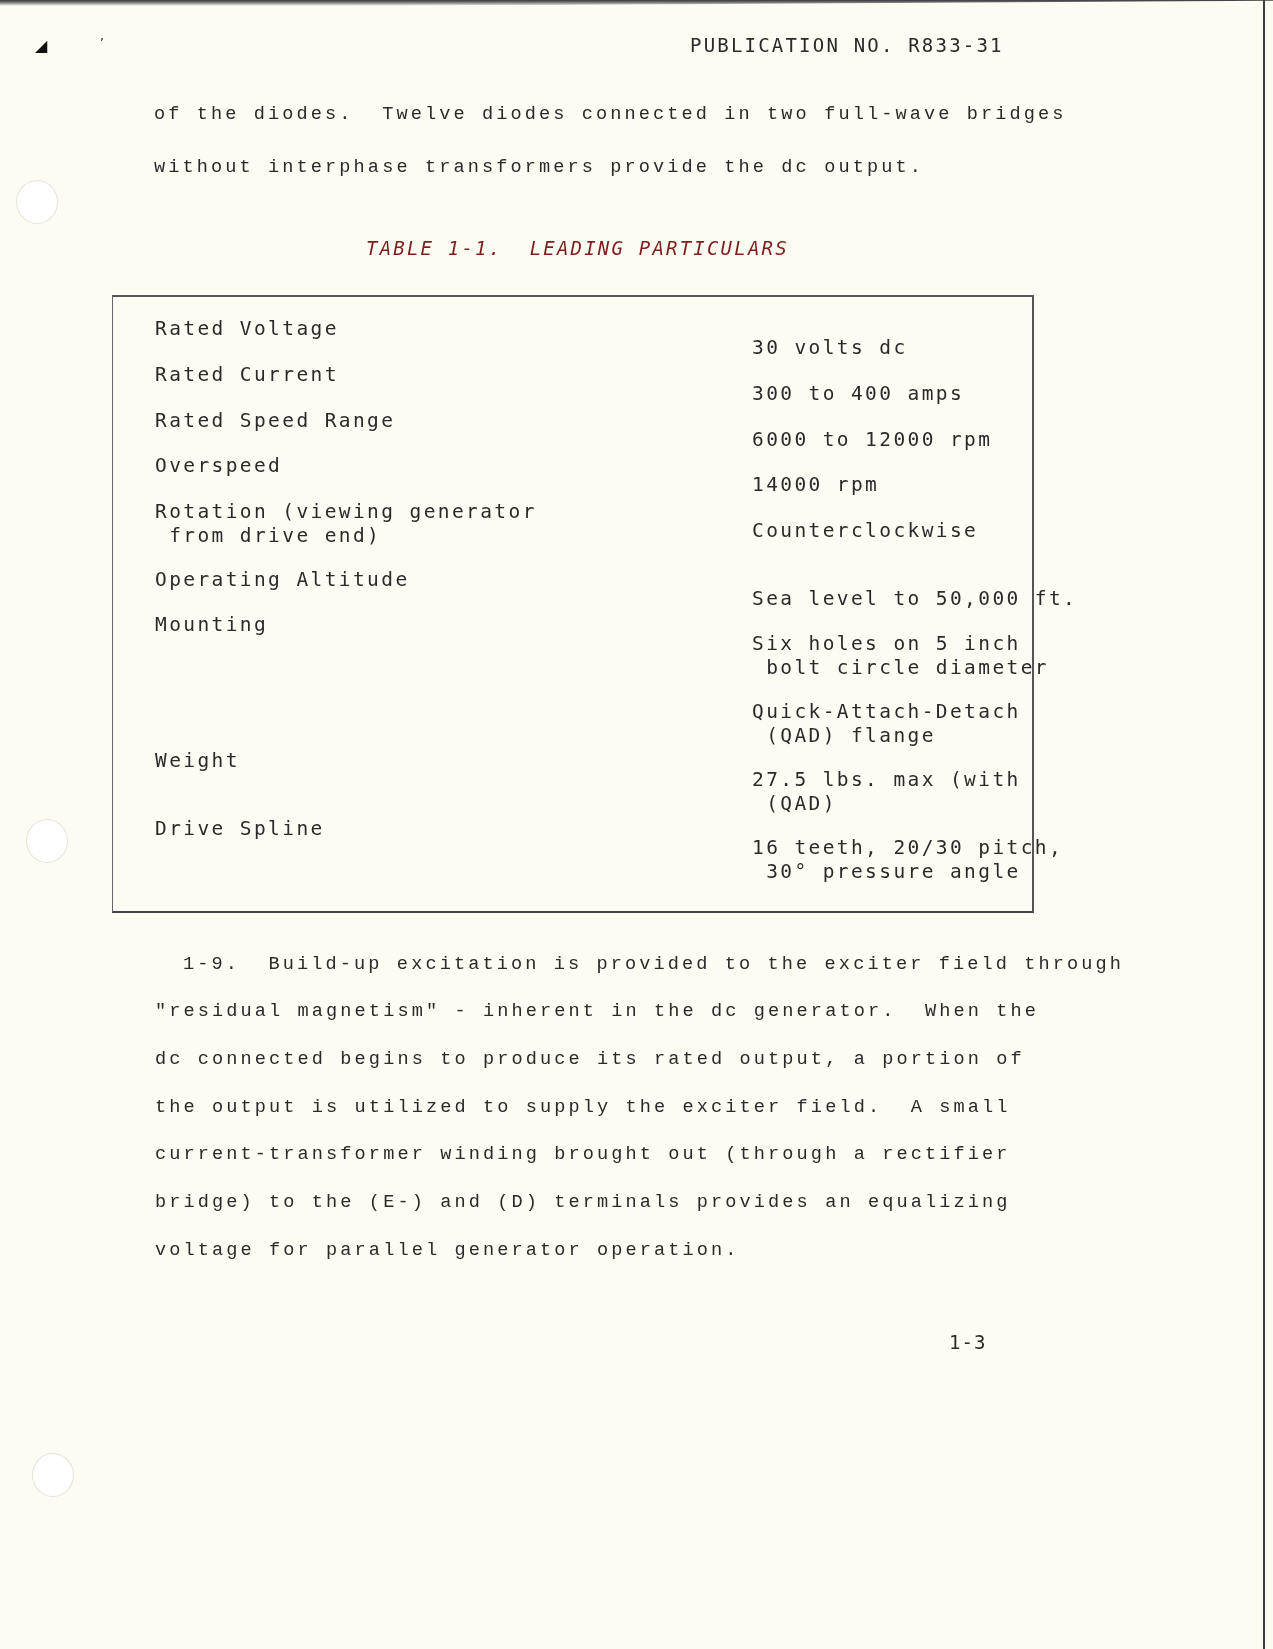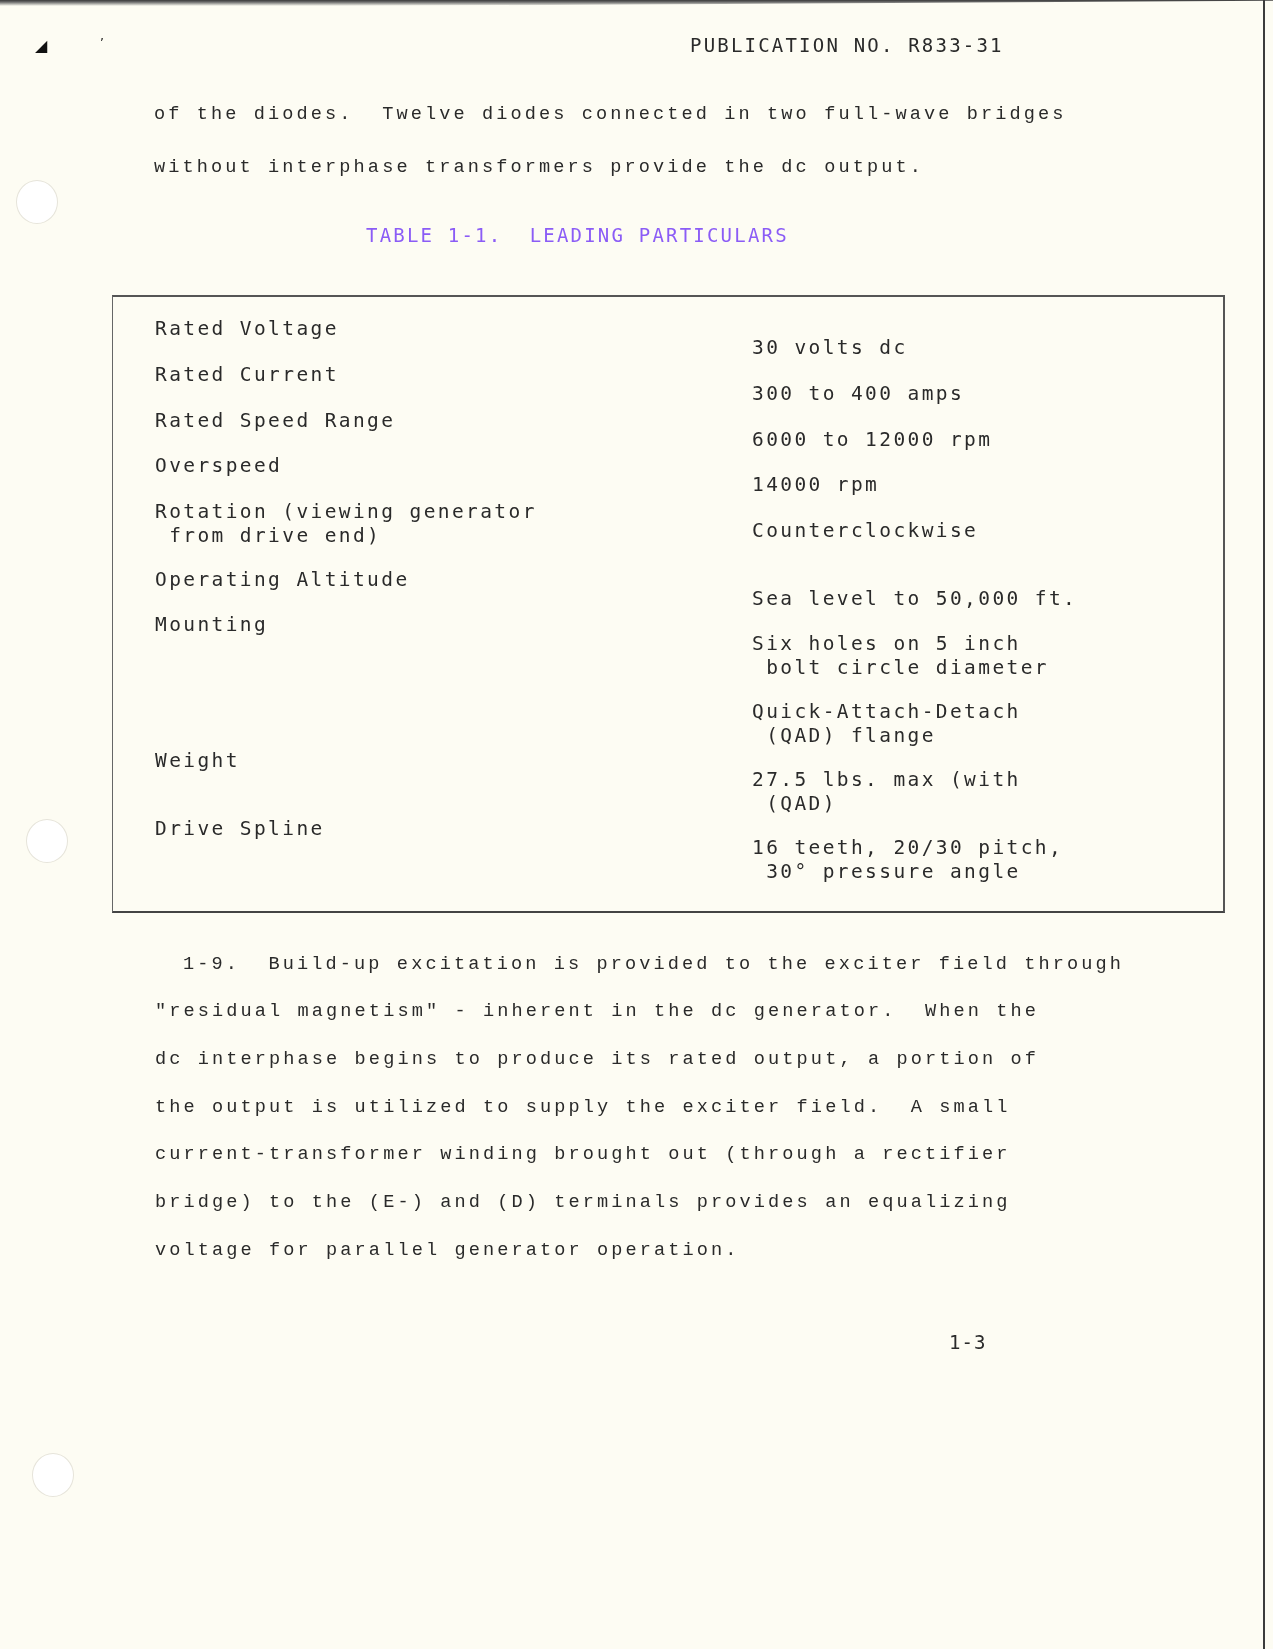--- a/index.html
+++ b/index.html
@@ -33,27 +33,28 @@
       font-size: 19px; letter-spacing: 2.2px;
       font-family: "DejaVu Sans Mono", monospace;
       color: #2a2a2a;
     }
     .courier {
       font-family: "Liberation Mono", "DejaVu Sans Mono", monospace;
       font-size: 18.6px; letter-spacing: 3.1px; color: #2a2a2a;
     }
     .intro-line { position: absolute; left: 154px; white-space: pre; text-align: center; }
     .table-title {
-      position: absolute; left: 366px; top: 224px;
-      font-size: 19px; letter-spacing: 2.2px; color: #8b5cf6;
+      position: absolute; left: 366px; top: 237px;
+      font-size: 19px; letter-spacing: 2.2px; color: #7f1d1d;
       white-space: pre;
+      font-style: italic;
     }
     .particulars-table {
       position: absolute; left: 112px; top: 295px;
-      width: 1113px; height: 618px;
+      width: 922px; height: 618px;
       border-top: 2px solid #555;
       border-bottom: 2px solid #444;
       border-left: 1px solid #666;
       border-right: 2px solid #555;
       box-sizing: border-box;
     }
     .row { position: absolute; left: 0; width: 100%; }
     .cell-label, .cell-value {
       position: absolute; top: 0;
       font-family: "DejaVu Sans Mono", monospace;
@@ -132,19 +133,19 @@
   </div>
   <div class="row" style="top:520px;">
     <span class="cell-label">Drive Spline</span>
     <span class="cell-value">16 teeth, 20/30 pitch,
  30° pressure angle</span>
   </div>
 </div>
 
 <div class="para-line courier" style="top:954px;margin-left:28px;">1-9.  Build-up excitation is provided to the exciter field through</div>
 <div class="para-line courier" style="top:1001px;">"residual magnetism" - inherent in the dc generator.  When the</div>
-<div class="para-line courier" style="top:1049px;">dc interphase begins to produce its rated output, a portion of</div>
+<div class="para-line courier" style="top:1049px;">dc connected begins to produce its rated output, a portion of</div>
 <div class="para-line courier" style="top:1097px;">the output is utilized to supply the exciter field.  A small</div>
 <div class="para-line courier" style="top:1144px;">current-transformer winding brought out (through a rectifier</div>
 <div class="para-line courier" style="top:1192px;">bridge) to the (E-) and (D) terminals provides an equalizing</div>
 <div class="para-line courier" style="top:1240px;">voltage for parallel generator operation.</div>
 
 <div class="page-number">1-3</div>
 
 </body></html>

